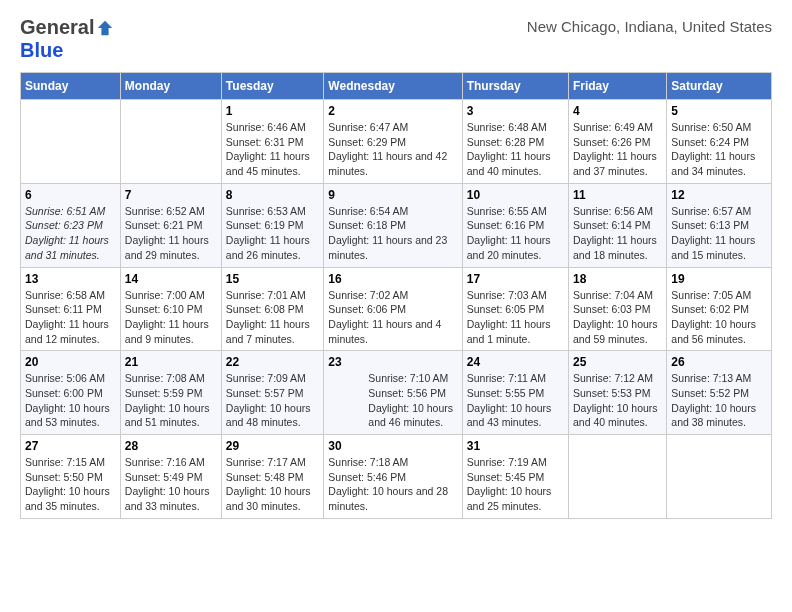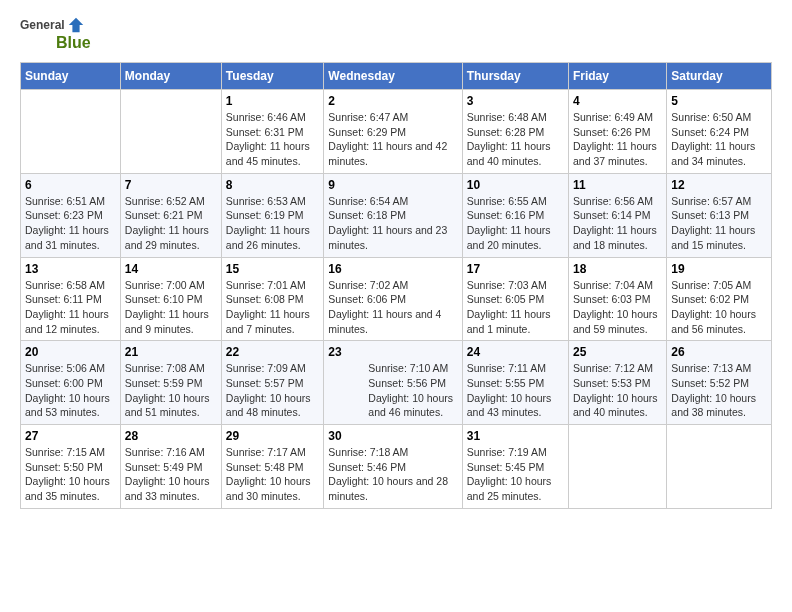--- a/index.html
+++ b/index.html
@@ -21,22 +21,22 @@
       flex-direction: column;
       align-items: flex-start;
     }
     .logo-text {
       display: flex;
       align-items: center;
       font-size: 18px;
       font-weight: bold;
       color: #333;
     }
-    .logo-general { color: #444; font-size: 12px; font-weight: bold; }
-    .logo-blue { color: #4d7c0f; font-size: 16px; font-weight: bold; margin-left: 36px; }
+    .logo-general { color: #444; font-size: 20px; font-weight: bold; }
+    .logo-blue { color: #1d4ed8; font-size: 20px; font-weight: bold; }
     .logo-icon {
       width: 18px;
       height: 18px;
       margin-left: 2px;
     }
     .title-block { text-align: right; }
     .month-title {
       font-size: 36px;
       color: #555;
       font-weight: normal;
@@ -92,20 +92,21 @@
   <div class="logo">
     <div class="logo-text">
       <span class="logo-general">General</span>
       <svg class="logo-icon" viewBox="0 0 20 20">
         <polygon points="10,2 18,10 14,10 14,18 6,18 6,10 2,10" fill="#2a6ebb"></polygon>
       </svg>
     </div>
     <span class="logo-blue">Blue</span>
   </div>
   <div class="title-block">
+    <div class="location">New Chicago, Indiana, United States</div>
   </div>
 </div>
 
 <table>
   <thead>
     <tr id="header-row">
     <th>Sunday</th>
         <th>Monday</th>
         <th>Tuesday</th>
         <th>Wednesday</th>
@@ -145,21 +146,21 @@
         <td>
           <span class="day-num">5</span>
           <div class="day-detail" style="white-space: pre-line;">Sunrise: 6:50 AM
 Sunset: 6:24 PM
 Daylight: 11 hours and 34 minutes.</div>
         </td>
       </tr>
       <tr>
         <td>
           <span class="day-num">6</span>
-          <div class="day-detail" style="white-space: pre-line;">Sunrise: 6:51 AM
+          <div class="day-detail" style="white-space: pre-line; font-style: italic;">Sunrise: 6:51 AM
 Sunset: 6:23 PM
 Daylight: 11 hours and 31 minutes.</div>
         </td>
         <td>
           <span class="day-num">7</span>
           <div class="day-detail" style="white-space: pre-line;">Sunrise: 6:52 AM
 Sunset: 6:21 PM
 Daylight: 11 hours and 29 minutes.</div>
         </td>
         <td>

